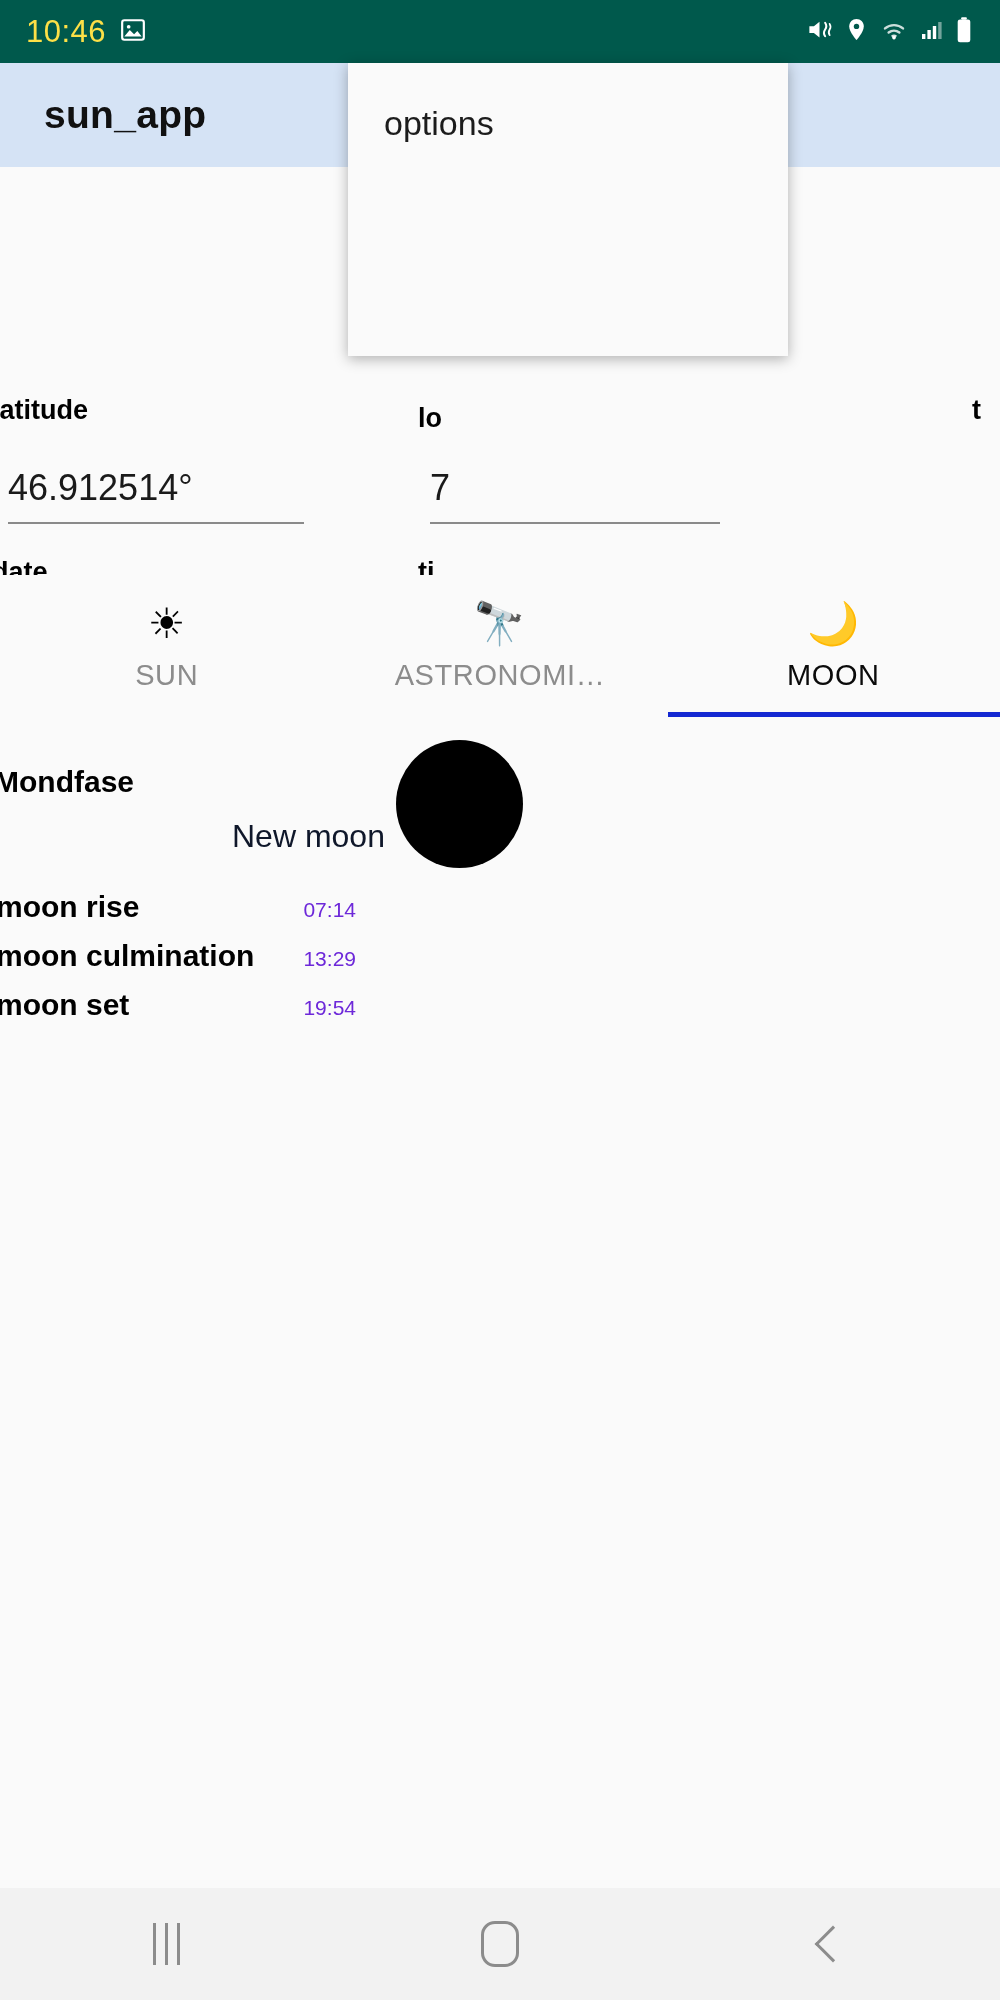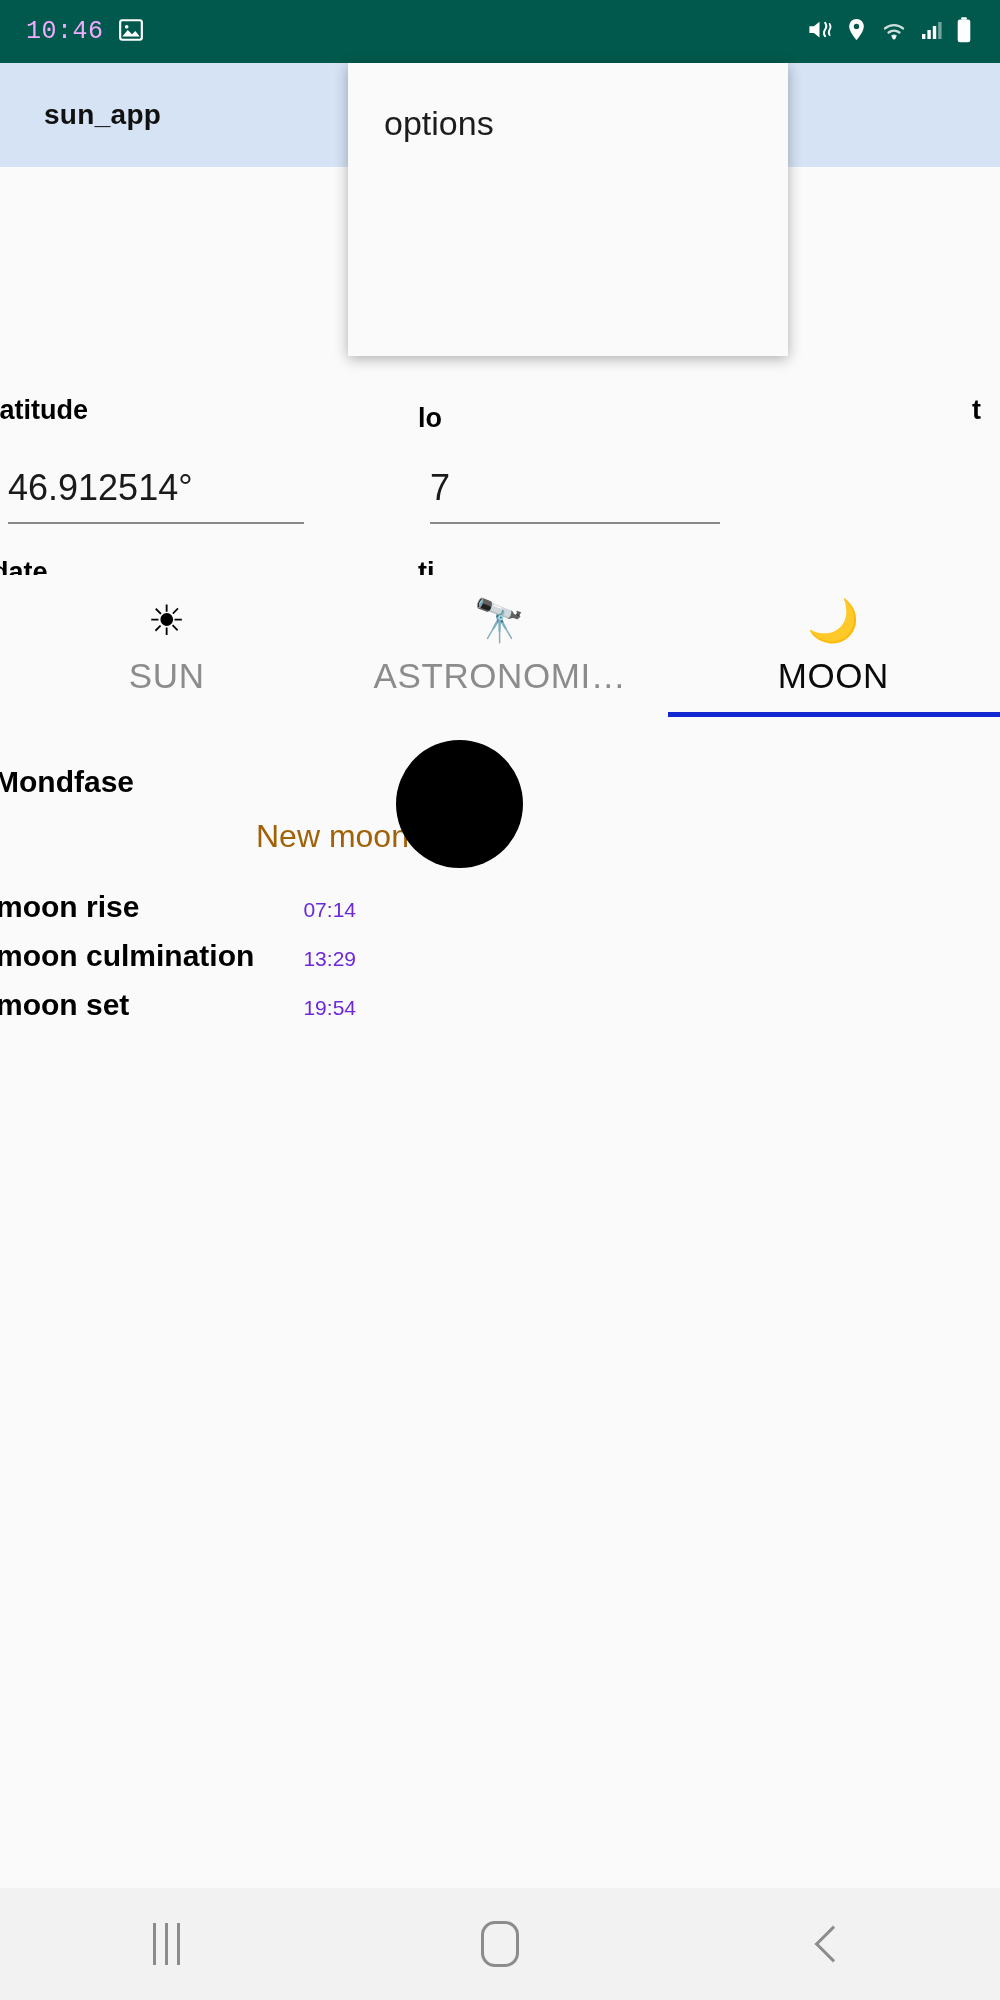--- a/index.html
+++ b/index.html
@@ -19,38 +19,38 @@
   
   #status-bar {
     position: absolute; top: 0; left: 0;
     width: 1000px; height: 63px;
     background: #00594c;
     display: flex; align-items: center;
     padding: 0 26px;
   }
   #status-left { display: flex; align-items: center; gap: 14px; }
   #status-clock {
-    color: #f0abfc; font-size: 25px; letter-spacing: .5px;
-    font-family: Liberation Mono, monospace;
+    color: #fde047; font-size: 31px; letter-spacing: .5px;
+    font-family: Liberation Sans, sans-serif;
   }
   #status-right {
     margin-left: auto; display: flex; align-items: center; gap: 11px;
   }
   .sicon { display: block; }
 
   
   #app-bar {
     position: absolute; top: 63px; left: 0;
     width: 1000px; height: 104px;
     background: #d5e3f5;
     display: flex; align-items: center;
     padding-left: 44px;
   }
   #app-title {
-    font-size: 28px; font-weight: bold; color: #111;
+    font-size: 39px; font-weight: bold; color: #111;
     letter-spacing: .3px;
   }
 
   
   #form-area {
     position: absolute; top: 167px; left: 0;
     width: 1000px; height: 392px;
     background: #fafafa;
   }
   .field-label {
@@ -118,42 +118,42 @@
   .tab {
     flex: 1;
     display: flex; flex-direction: column;
     align-items: center; justify-content: center;
     gap: 14px;
     position: relative;
     cursor: pointer;
   }
   .tab-icon { font-size: 42px; line-height: 1; }
   .tab-label {
-    font-size: 35px; color: #8c8c8c; letter-spacing: .6px;
+    font-size: 29px; color: #8c8c8c; letter-spacing: .6px;
     white-space: nowrap;
   }
   .tab.selected .tab-label { color: #0a0a0a; }
   #tab-indicator {
     position: absolute; left: 668px; top: 712px;
     width: 332px; height: 5px; background: #1428d2;
   }
 
   
   #moon-content {
     position: absolute; top: 720px; left: 0;
     width: 1000px; height: 760px;
     background: #fafafa;
   }
   #mondfase-label {
     position: absolute; left: -6px; top: 45px;
     font-size: 30px; font-weight: bold; color: #000;
   }
   #phase-name {
-    position: absolute; left: 256px; top: 98px;
-    font-size: 32px; color: #a16207;
+    position: absolute; left: 232px; top: 98px;
+    font-size: 32px; color: #0f172a;
   }
   #moon-disc {
     position: absolute; left: 396px; top: 20px;
     width: 127px; height: 128px;
     border-radius: 50%;
     background: #000000;
   }
   #moon-times {
     position: absolute; left: -4px; top: 170px;
     width: 360px;

